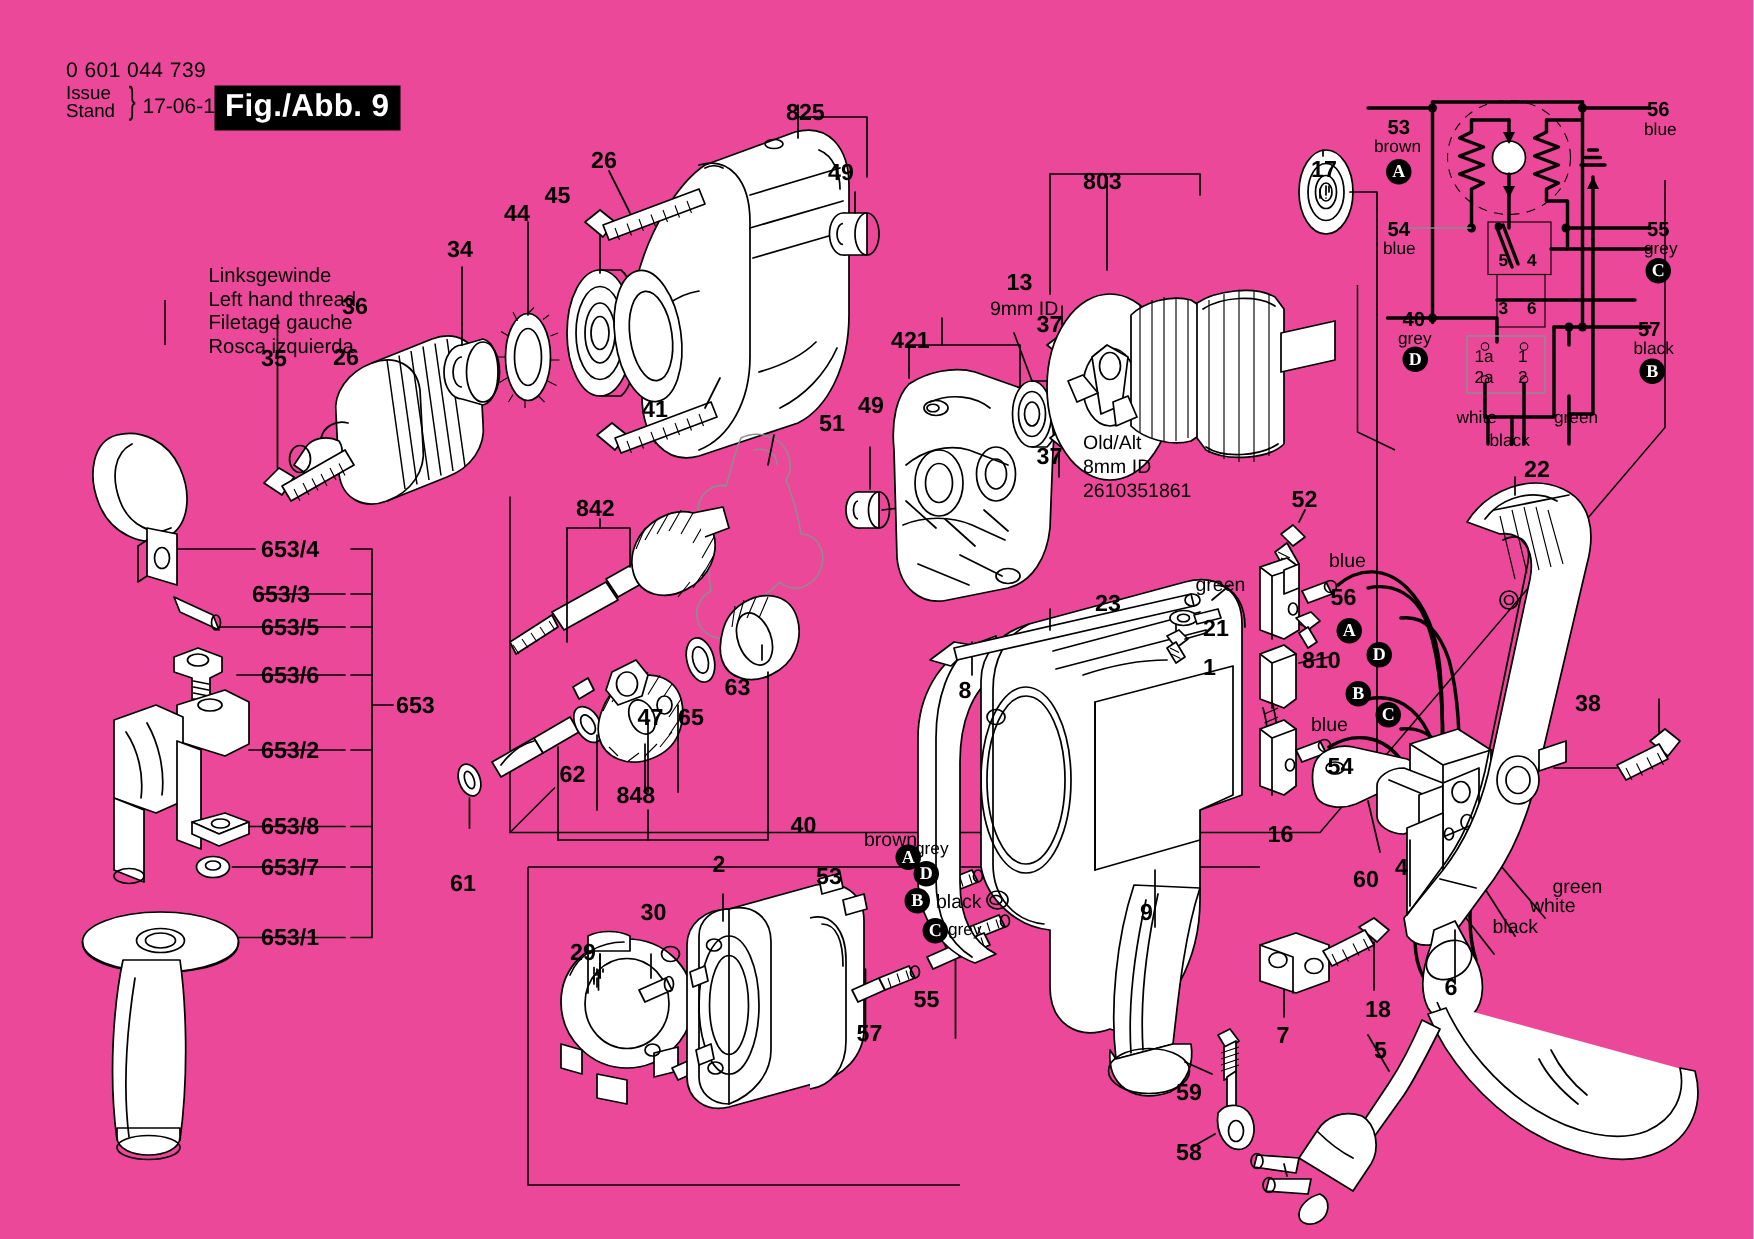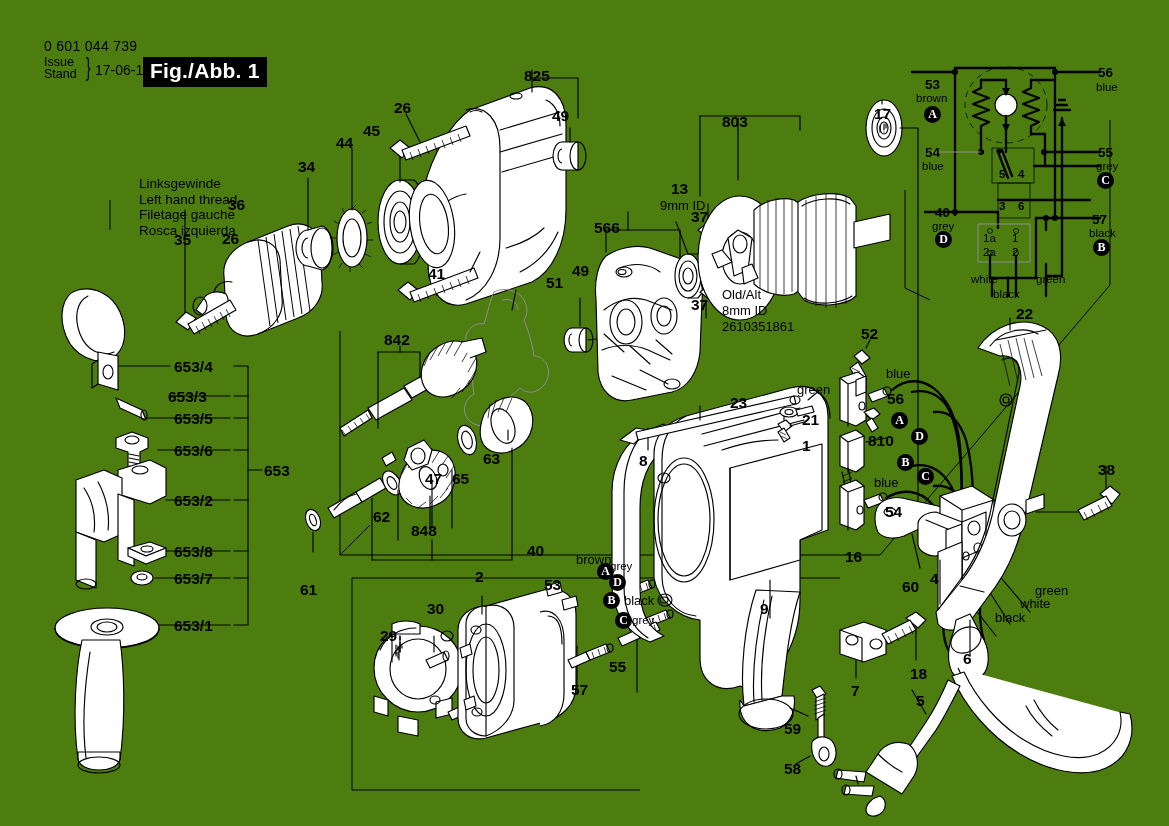--- a/index.html
+++ b/index.html
@@ -1,17 +1,17 @@
 <!DOCTYPE html>
 <html><head>
 <meta charset="utf-8">
 <style>
   html,body{margin:0;padding:0;background:#fff;}
   body{font-family:"Liberation Sans",sans-serif;color:#000;}
-  #sheet{position:relative;width:1169px;height:826px;background:#4d7c0f;overflow:hidden;}
+  #sheet{position:relative;width:1169px;height:826px;background:#ec4899;overflow:hidden;}
 
   
   .hdr-num{position:absolute;left:44px;top:38px;font-size:14px;letter-spacing:.3px;}
   .hdr-issue{position:absolute;left:44px;top:56px;font-size:12.5px;line-height:12px;}
   .hdr-issue .l1,.hdr-issue .l2{display:block;}
   .hdr-brace{position:absolute;left:84px;top:55px;font-size:25px;line-height:25px;transform:scaleX(.55);}
   .hdr-date{position:absolute;left:95px;top:62px;font-size:14px;}
   .fig-box{position:absolute;left:143px;top:57px;background:#000;color:#fff;font-size:21px;font-weight:bold;
            padding:2px 7px 4px 7px;letter-spacing:.2px;}
 
@@ -43,21 +43,21 @@
 
 <div id="sheet">
 
   <div class="hdr-num">0 601 044 739</div>
   <div class="hdr-issue">
     <span class="l1">Issue</span>
     <span class="l2">Stand</span>
   </div>
   <div class="hdr-brace">}</div>
   <div class="hdr-date">17-06-16</div>
-  <div class="fig-box">Fig./Abb. 1</div>
+  <div class="fig-box">Fig./Abb. 9</div>
 
   <svg class="overlay" viewBox="0 0 1169 826">
 
     <polyline class="pan" points="340,331 340,555 880,555 1110,285 1110,120"></polyline>
     <polyline class="pan" points="340,555 370,525"></polyline>
     <polyline class="pan" points="352,578 352,790 640,790"></polyline>
     <polyline class="pan" points="352,578 840,578"></polyline>
     <polyline class="pan" points="110,200 110,230"></polyline>
 
     <g>
@@ -834,21 +834,21 @@
   <div class="lbl" style="left:298px;top:158px;">34</div>
   <div class="lbl" style="left:336px;top:134px;">44</div>
   <div class="lbl" style="left:363px;top:122px;">45</div>
   <div class="lbl" style="left:394px;top:99px;">26</div>
   <div class="lbl" style="left:219px;top:226px;"></div>
 
   <div class="lbl" style="left:222px;top:230px;">26</div>
 
   <div class="lbl" style="left:524px;top:67px;">825</div>
   <div class="lbl" style="left:552px;top:107px;">49</div>
-  <div class="lbl" style="left:594px;top:219px;">566</div>
+  <div class="lbl" style="left:594px;top:219px;">421</div>
   <div class="lbl" style="left:546px;top:274px;">51</div>
   <div class="lbl" style="left:572px;top:262px;">49</div>
 
   <div class="lbl" style="left:428px;top:265px;">41</div>
 
   <div class="lbl" style="left:671px;top:180px;">13</div>
   <div class="txt" style="left:660px;top:198px;">9mm ID</div>
   <div class="lbl" style="left:722px;top:113px;">803</div>
   <div class="lbl" style="left:691px;top:208px;">37</div>
   <div class="lbl" style="left:691px;top:296px;">37</div>
@@ -908,21 +908,21 @@
   <div class="lbl" style="left:845px;top:548px;">16</div>
   <div class="lbl" style="left:902px;top:578px;">60</div>
   <div class="lbl" style="left:930px;top:570px;">4</div>
 
   <div class="cir" style="left:891px;top:412px;">A</div>
   <div class="cir" style="left:911px;top:428px;">D</div>
   <div class="cir" style="left:897px;top:454px;">B</div>
   <div class="cir" style="left:917px;top:468px;">C</div>
 
   <div class="lbl" style="left:1016px;top:305px;">22</div>
-  <div class="lbl" style="left:1098px;top:461px;">38</div>
+  <div class="lbl" style="left:1050px;top:461px;">38</div>
   <div class="lbl" style="left:851px;top:682px;">7</div>
   <div class="lbl" style="left:910px;top:665px;">18</div>
   <div class="lbl" style="left:963px;top:650px;">6</div>
   <div class="lbl" style="left:916px;top:692px;">5</div>
   <div class="lbl" style="left:784px;top:720px;">59</div>
   <div class="lbl" style="left:784px;top:760px;">58</div>
 
   <div class="txt" style="left:1035px;top:583px;">green</div>
   <div class="txt" style="left:1020px;top:596px;">white</div>
   <div class="txt" style="left:995px;top:610px;">black</div>

